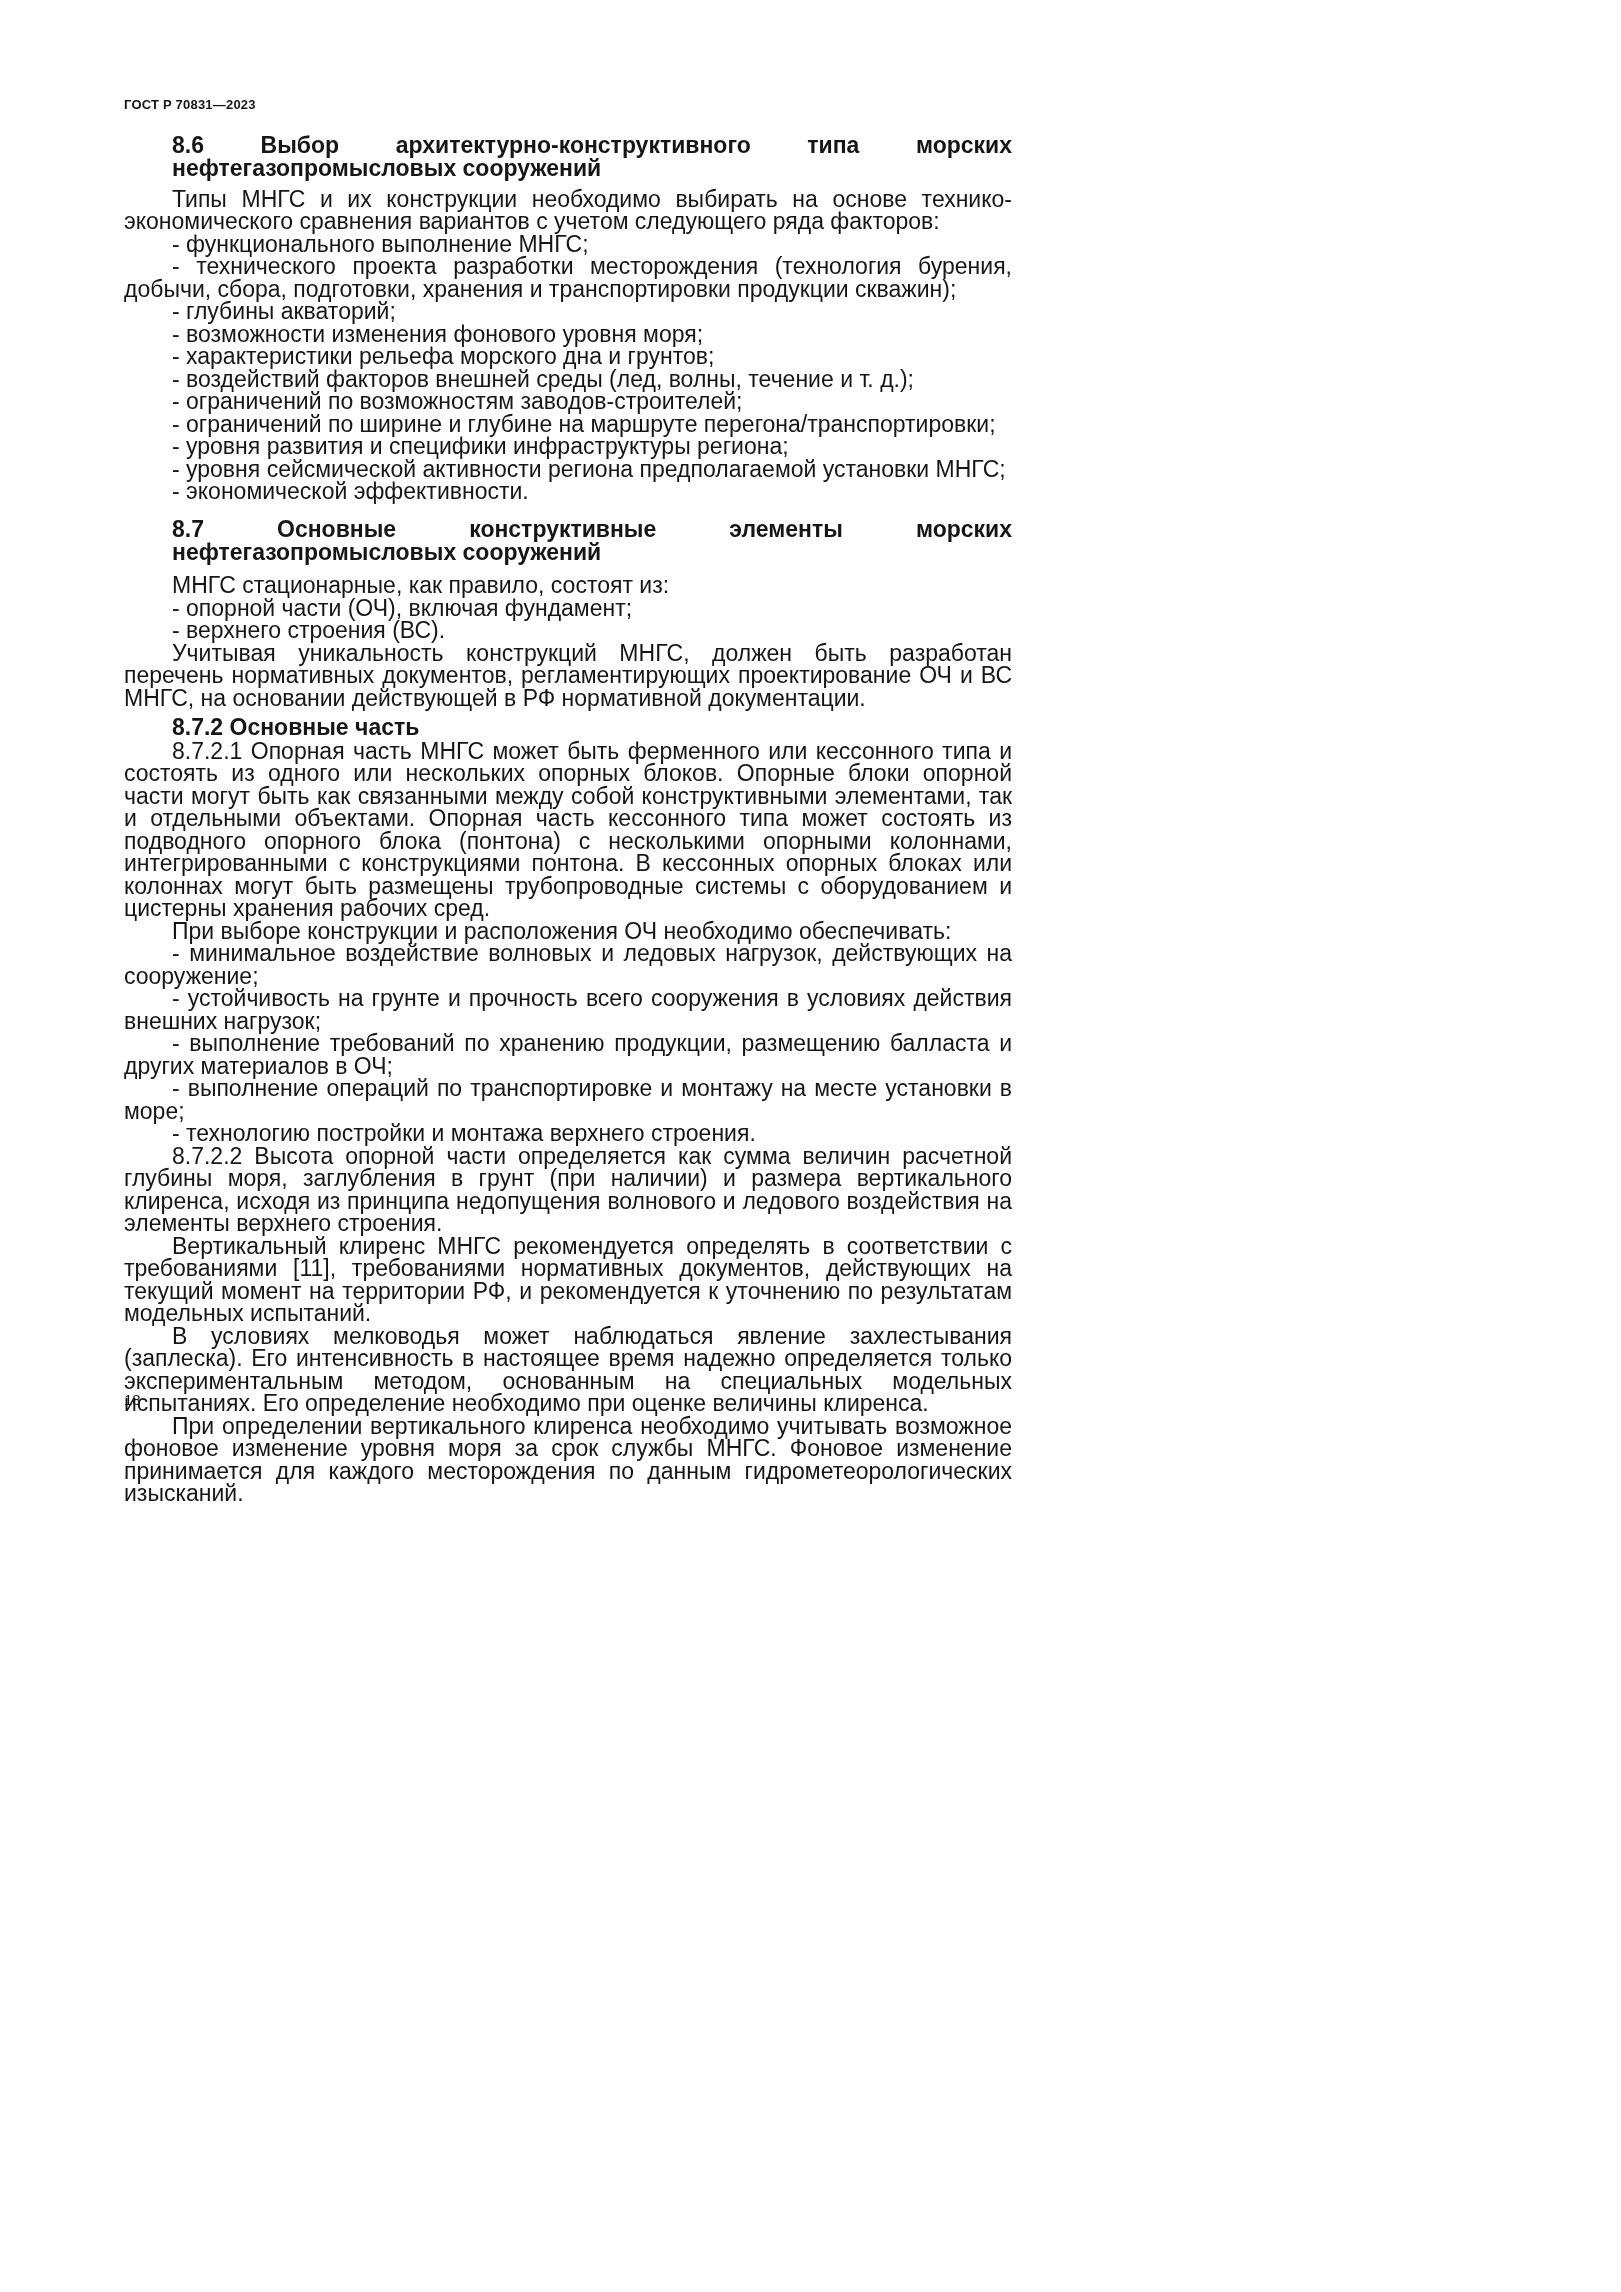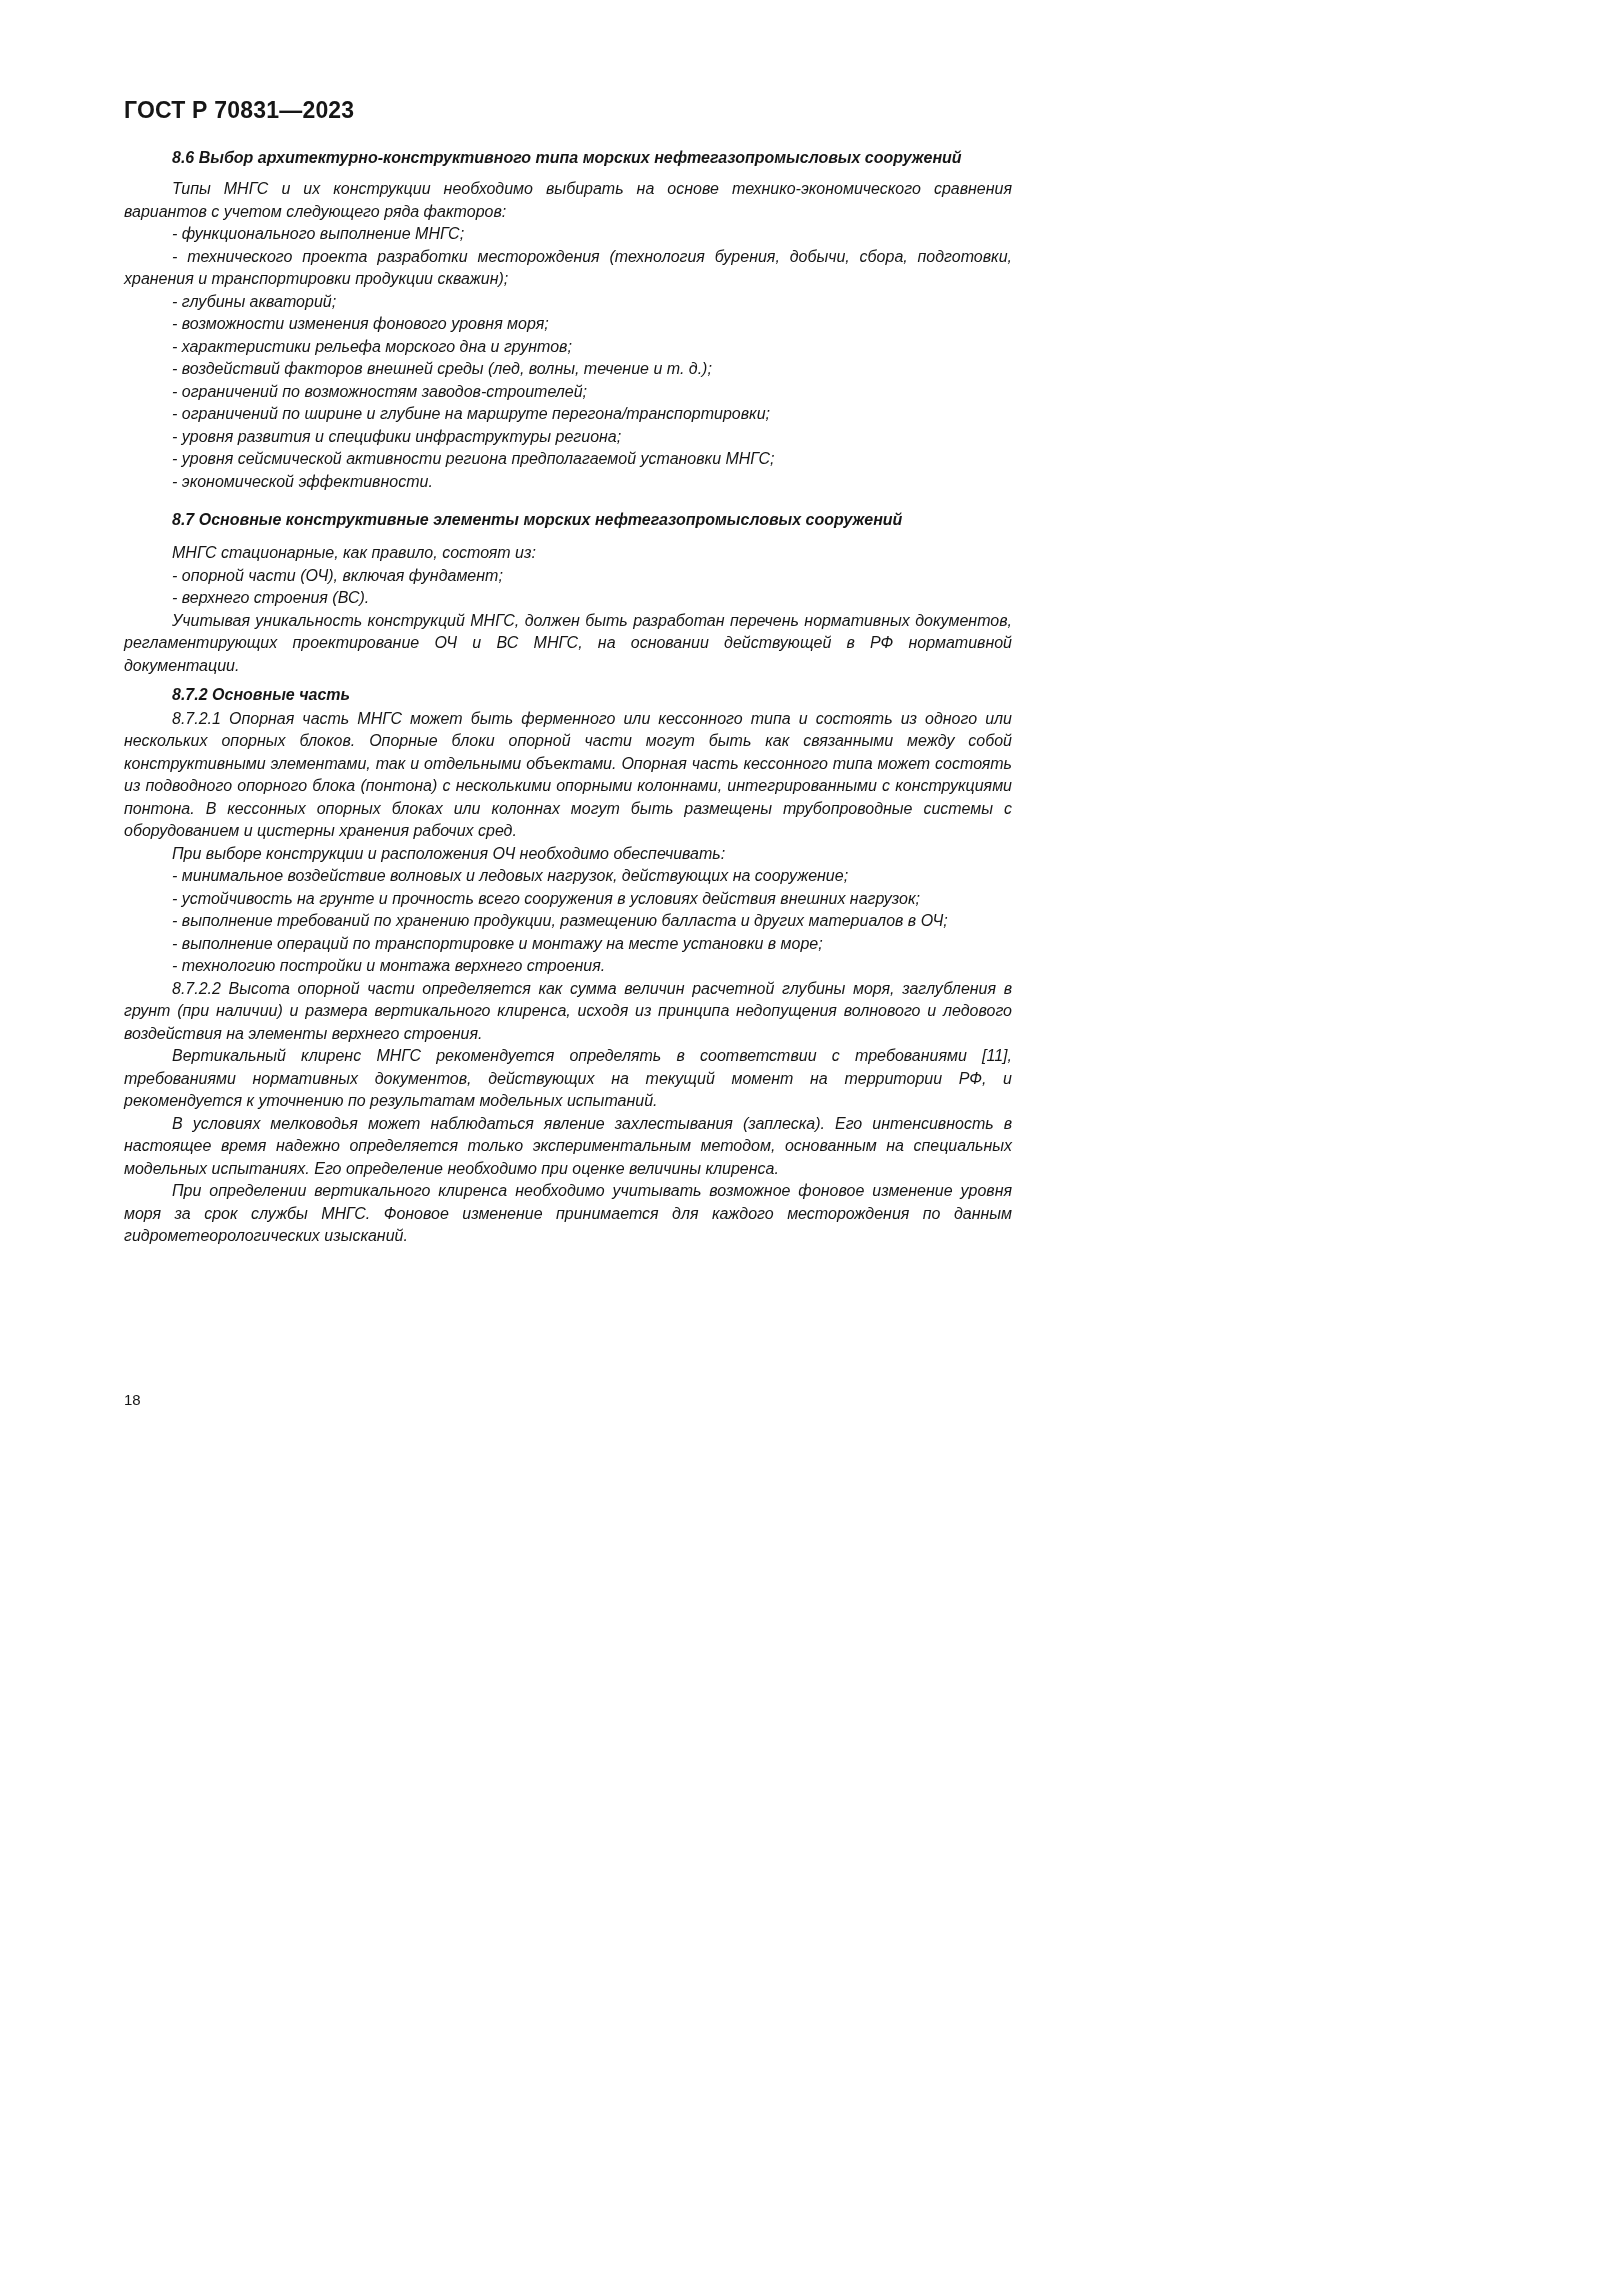--- a/index.html
+++ b/index.html
@@ -13,33 +13,32 @@
       height: 2293px;
       background: #ffffff;
       font-family: "Liberation Sans", sans-serif;
       color: #161616;
       overflow: hidden;
     }
     .doc-code {
       position: absolute;
       left: 124px;
       top: 97px;
-      font-size: 23px;
+      font-size: 13px;
       font-weight: bold;
       letter-spacing: 0.2px;
     }
     .content {
       position: absolute;
       left: 124px;
-      top: 147px;
+      top: 134px;
       width: 888px;
-      font-size: 16px;
+      font-size: 23px;
       line-height: 22.5px;
       text-align: justify;
-      font-style: italic;
     }
     .content p {
       margin: 0;
       hyphens: auto;
       -webkit-hyphens: auto;
     }
     .h2 {
       font-weight: bold;
       margin-left: 48px !important;
       margin-bottom: 8.8px !important;

